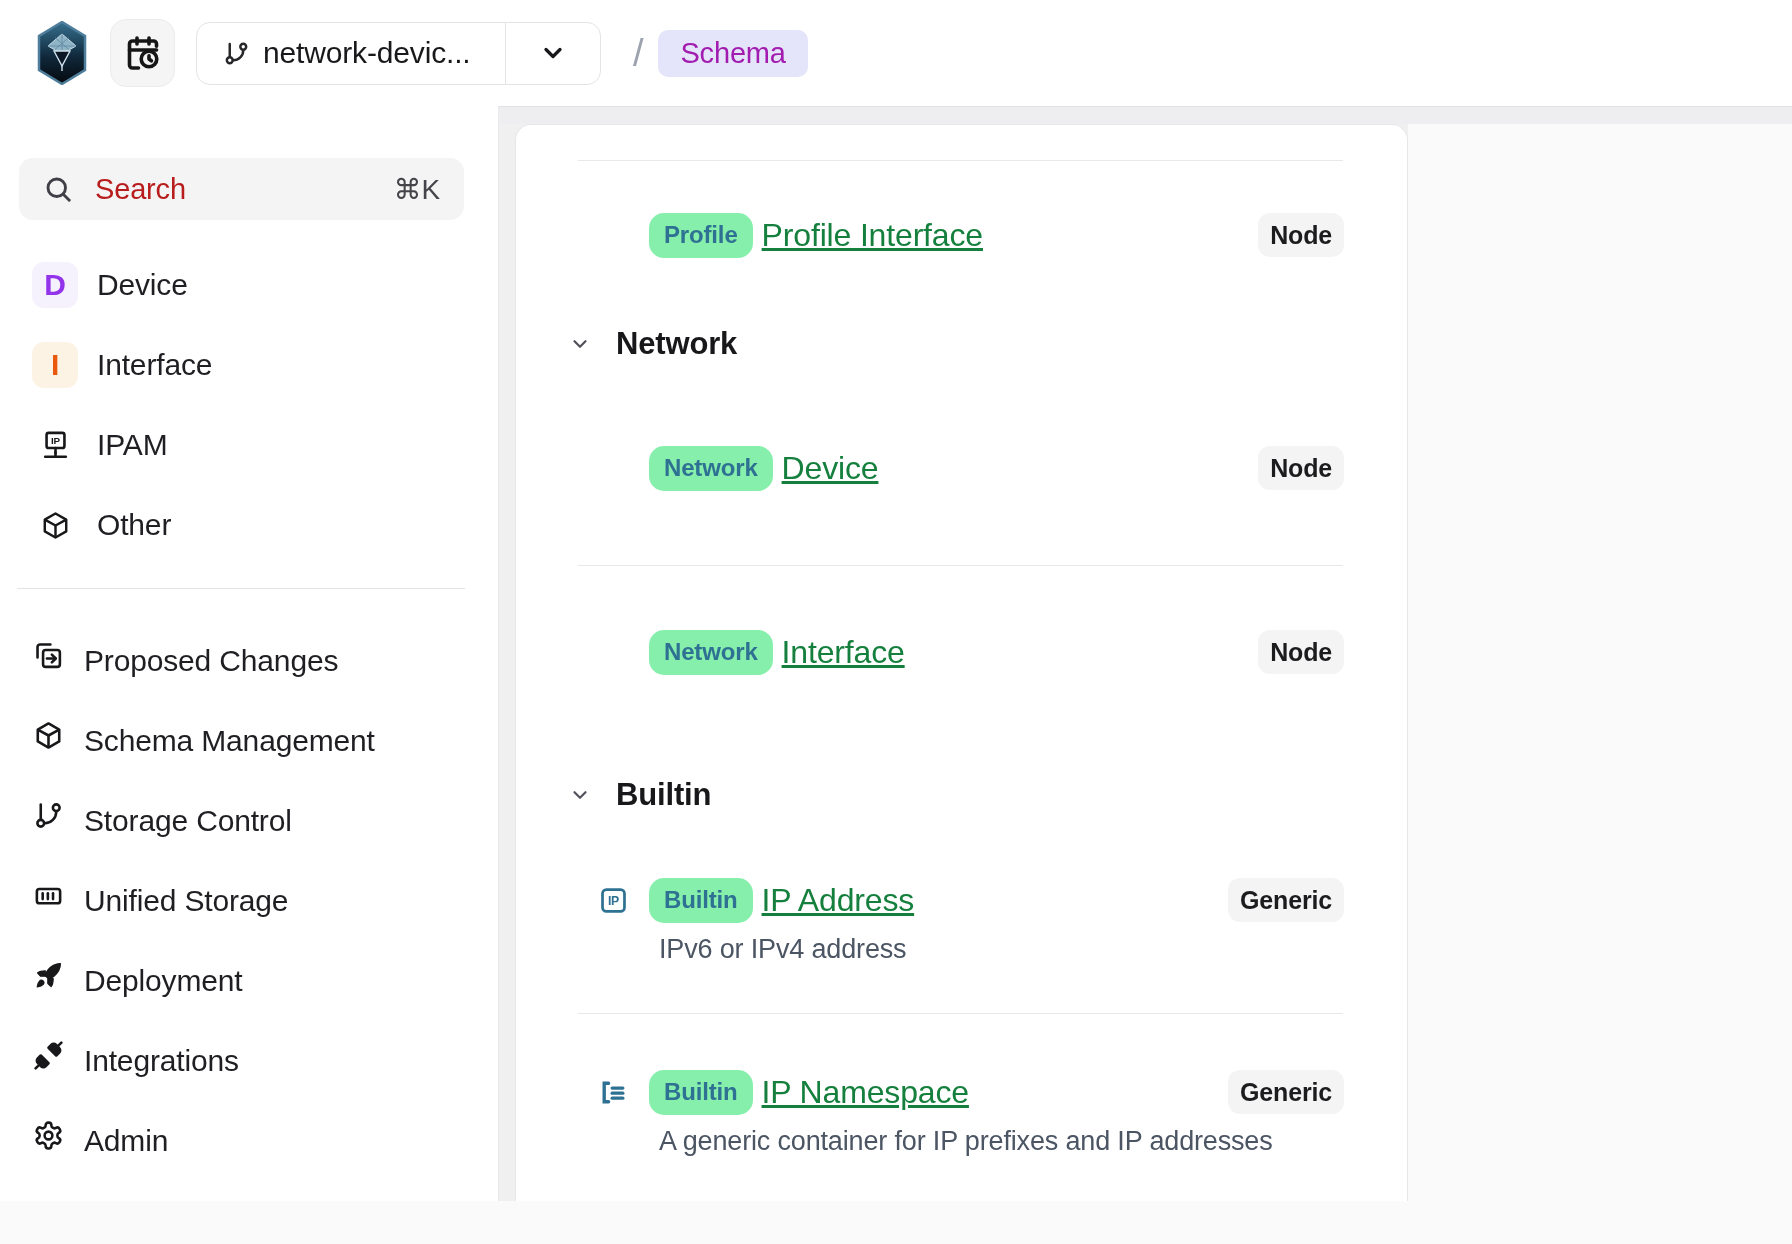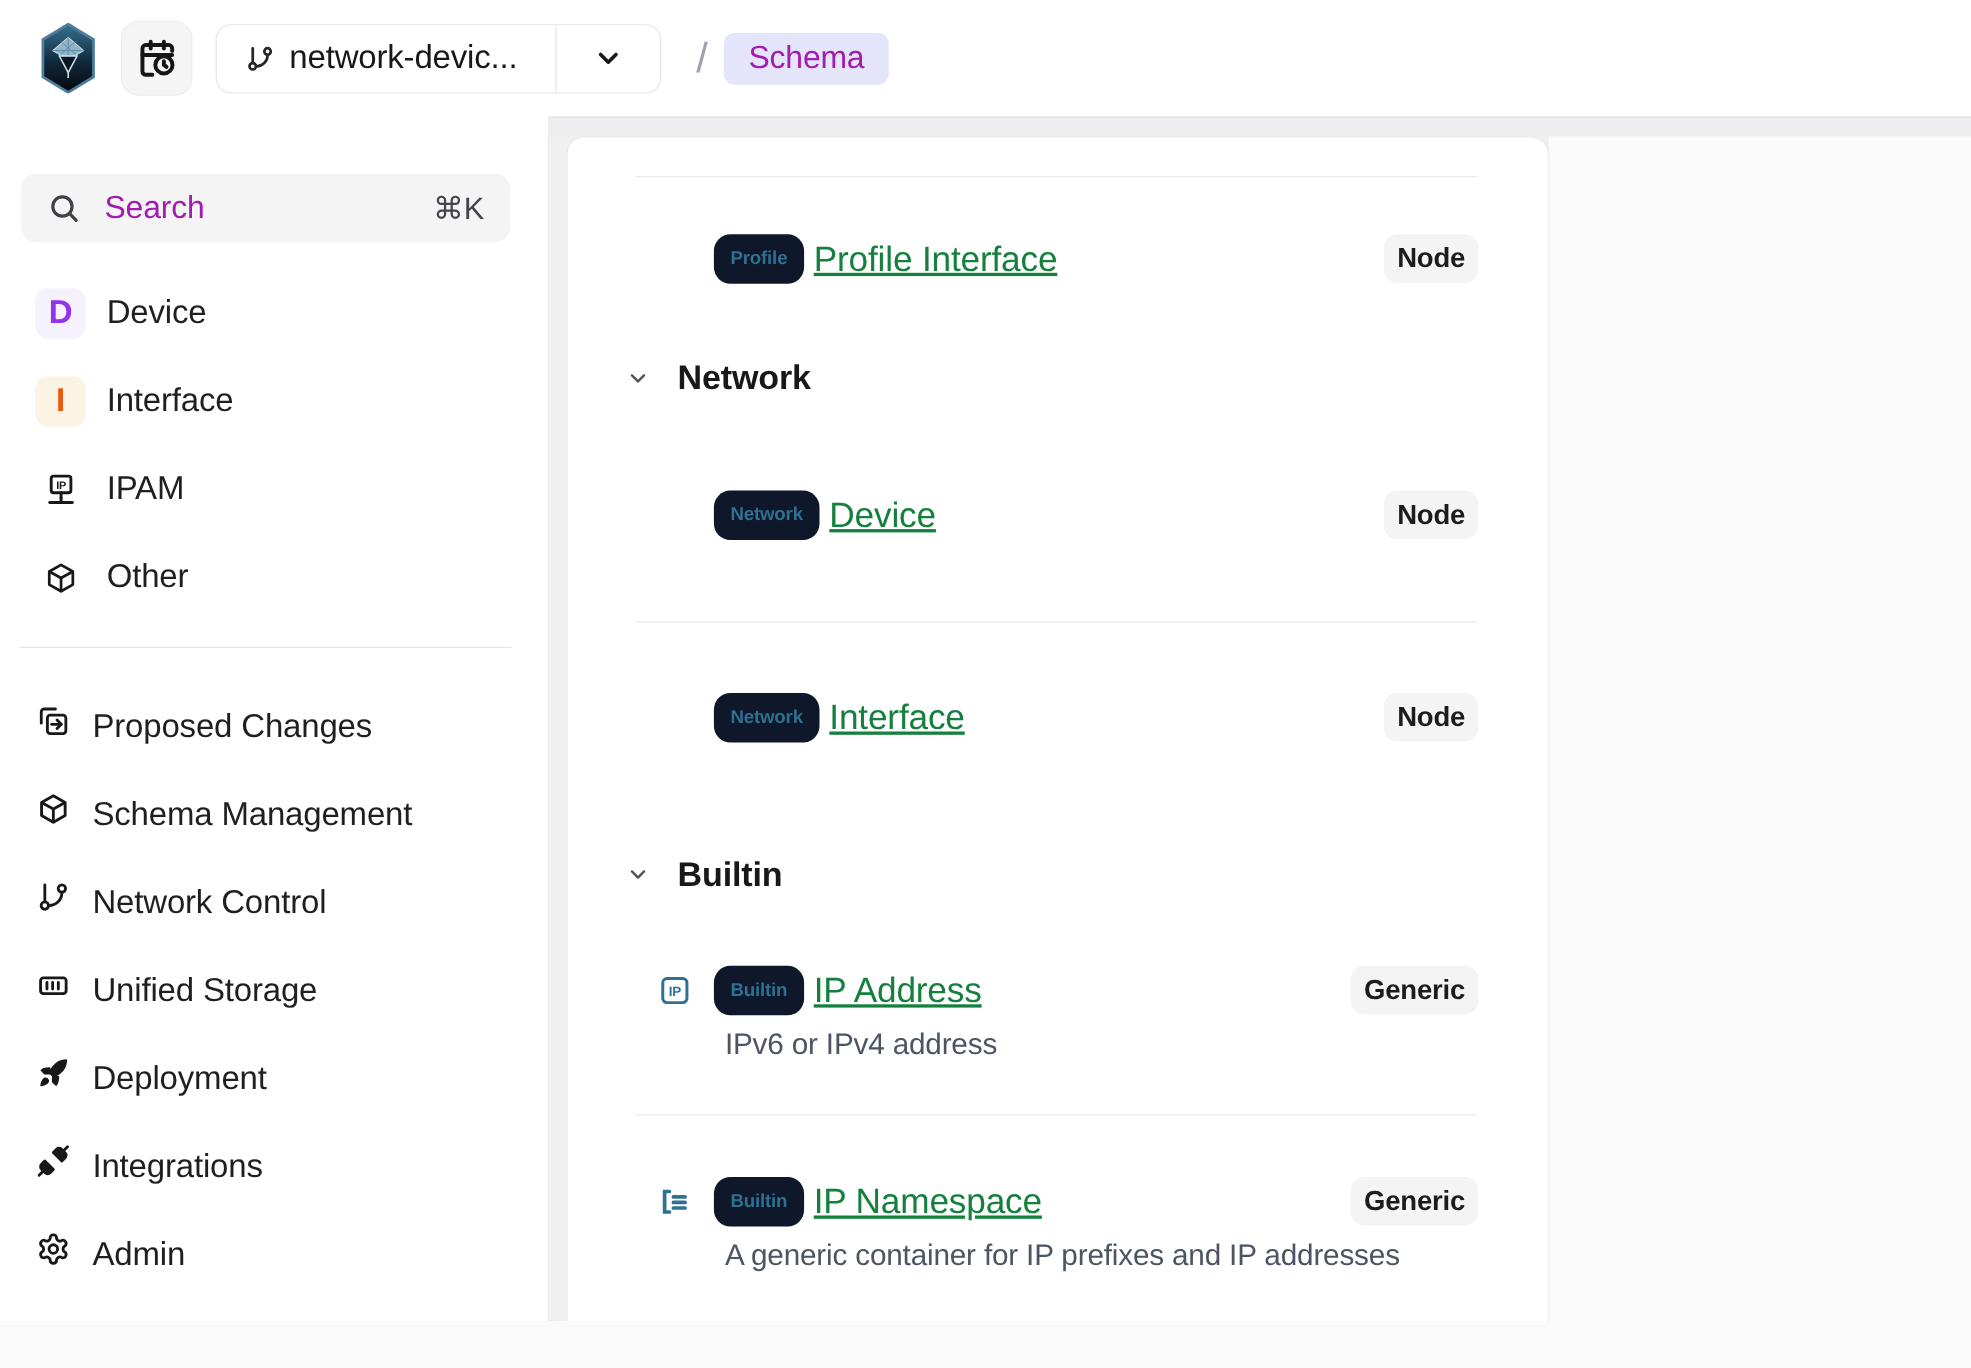--- a/index.html
+++ b/index.html
@@ -22,21 +22,21 @@
   .branch-div { width:1.5px; align-self:stretch; background:#e4e4e7; }
   .branch-caret { width:94px; display:flex; align-items:center; justify-content:center; }
   .crumb-sep { margin-left:32px; font-size:38px; font-weight:300; color:#9ca3af; }
   .crumb-badge { margin-left:15px; height:47px; padding:0 22px; border-radius:10px; display:flex; align-items:center;
                  font-size:29px; font-weight:500; cursor:pointer; }
 
   
   aside { grid-area:sidebar; background:#fff; border-right:1px solid #e9e9ec; overflow:hidden; }
   .search-box { margin:52px 0 0 19px; width:445px; height:62px; background:#f4f4f5; border-radius:14px;
                 display:flex; align-items:center; padding:0 24px; cursor:pointer; }
-  .search-box .lbl { margin-left:22px; font-size:29px; color:#a21caf; flex:1; }
+  .search-box .lbl { margin-left:22px; font-size:29px; color:#b91c1c; flex:1; }
   .search-box .kbd { font-size:28px; color:#44444a; }
   .nav1 { margin-top:25px; }
   .nav1 .item { height:80px; display:flex; align-items:center; padding-left:32px; cursor:pointer; }
   .tile { width:46px; height:46px; border-radius:12px; display:flex; align-items:center; justify-content:center;
           font-size:30px; font-weight:700; flex:none; }
   .glyph-slot { width:46px; display:flex; align-items:center; justify-content:center; flex:none; color:#18181b; }
   .nav1 .item > .lbl { margin-left:19px; font-size:30px; color:#1f1f23; }
   .side-divider { margin:23px 33px 0 17px; border-top:1px solid #e4e4e7; }
   .nav2 { margin-top:26px; }
   .nav2 .item { height:80px; display:flex; align-items:center; padding-left:33px; cursor:pointer; color:#18181b; }
@@ -52,22 +52,22 @@
 
   .row-spacer { height:35px; }
   .divider { margin:0 64px 0 62px; border-top:1px solid #e8e8eb; }
 
   .section-head { display:flex; align-items:center; margin:16px 0 0 53px; height:42px; color:#3f3f46; cursor:pointer; }
   .section-head .lbl { margin-left:25px; font-size:31px; font-weight:700; color:#18181b; }
 
   .srow { margin:0 63px 0 62px; }
   .srow-line { display:flex; align-items:center; height:48px; cursor:pointer; }
   .icon-slot { width:71px; flex:none; display:flex; align-items:center; padding-left:20px; color:#2e7192; }
-  .cat-badge { height:45px; padding:0 15px; border-radius:15px; background:#0f172a; color:#2e7192;
-               font-size:17px; font-weight:700; display:flex; align-items:center; flex:none; }
+  .cat-badge { height:45px; padding:0 15px; border-radius:15px; background:#86efac; color:#2e7192;
+               font-size:24px; font-weight:700; display:flex; align-items:center; flex:none; }
   .srow-title { margin-left:9px; font-size:32px; color:#15803d; white-space:nowrap;text-decoration:underline; }
   .kind-badge { margin-left:auto; height:44px; padding:0 12px; border-radius:12px; background:#f4f4f5; color:#1c1c1f;
                 font-size:25px; font-weight:700; display:flex; align-items:center; flex:none; }
   .srow-desc { margin:10px 0 0 81px; font-size:27px; color:#4b5563; }
 
   .r-profile   { padding:50px 0 48px; }
   .r-profile .srow-desc { margin-top:16px; }
   .r-device    { padding:79px 0 73px; }
   .r-interface { padding:62px 0 82px; }
   .r-ipaddr    { padding:60px 0 48px; }
@@ -191,21 +191,21 @@
         </svg>
         <span class="lbl">Schema Management</span>
       </div>
       <div class="item">
         <svg width="31" height="31" viewBox="0 0 24 24" fill="none" stroke="#18181b" stroke-width="2" stroke-linecap="round" stroke-linejoin="round">
           <line x1="6" x2="6" y1="3.5" y2="15"></line>
             <circle cx="18" cy="6" r="2.6"></circle>
             <circle cx="6" cy="18" r="2.6"></circle>
           <path d="M18 9a9 9 0 0 1-9 9"></path>
         </svg>
-        <span class="lbl">Network Control</span>
+        <span class="lbl">Storage Control</span>
       </div>
       <div class="item">
         <svg width="31" height="31" viewBox="0 0 24 24" fill="none" stroke="#18181b" stroke-width="2" stroke-linecap="round">
           <rect x="3" y="7" width="18" height="11" rx="2"></rect>
           <path d="M7.5 10.2v4.6"></path>
             <path d="M11.5 10.2v4.6"></path>
             <path d="M15.5 10.2v4.6"></path>
         </svg>
         <span class="lbl">Unified Storage</span>
       </div>

